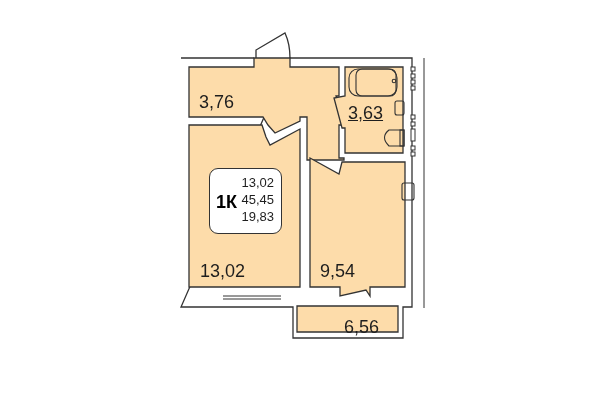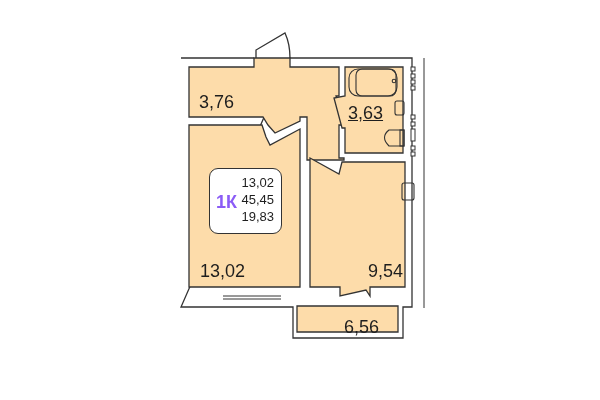--- a/index.html
+++ b/index.html
@@ -1,20 +1,20 @@
 <!DOCTYPE html>
 <html><head>
   <meta charset="utf-8">
   <style>
     html, body { margin: 0; padding: 0; background: #ffffff; }
     body { width: 600px; height: 400px; position: relative; overflow: hidden; font-family: "Liberation Sans", sans-serif; }
     #plan { position: absolute; left: 0; top: 0; }
     .label { position: absolute; font-family: "Liberation Sans", sans-serif; color: #1e1e1e; font-size: 18px; line-height: 1; white-space: nowrap; }
     .badge { position: absolute; left: 209px; top: 168px; width: 73px; height: 66px; background: #ffffff; border: 1.3px solid #333; border-radius: 9px; box-sizing: border-box; }
-    .badge .type { position: absolute; left: 6px; top: 23px; font-size: 18px; font-weight: 700; color: #8b5cf6; font-family: "Liberation Sans", sans-serif; }
+    .badge .type { position: absolute; left: 6px; top: 23px; font-size: 18px; font-weight: 700; color: #000000; font-family: "Liberation Sans", sans-serif; }
     .badge .nums { position: absolute; right: 7px; top: 5px; font-size: 13px; line-height: 17px; text-align: right; color: #1e1e1e; font-family: "Liberation Sans", sans-serif; }
   </style>
 </head>
 <body>
 
 <svg id="plan" width="600" height="400" viewBox="0 0 600 400">
   <g fill="none" stroke="#333" stroke-width="1.3">
 
     <path d="M181,58 L254,58 M290,58 L412,58 L412,307 L403,307 L403,338 L293,338 L293,307 L181,307 Z"></path>
   </g>
@@ -62,21 +62,21 @@
     <rect x="411" y="129" width="4" height="12"></rect>
     <rect x="411" y="146" width="4" height="4"></rect>
     <rect x="411" y="152" width="4" height="4"></rect>
   </g>
   <line x1="424" y1="58" x2="424" y2="308" stroke="#333" stroke-width="1"></line>
 </svg>
 
 <div class="label" style="left:199px; top:93px;">3,76</div>
 <div class="label" style="left:348px; top:104px;text-decoration:underline;">3,63</div>
 <div class="label" style="left:200px; top:262px;">13,02</div>
-<div class="label" style="left:320px; top:262px;margin-left:48px;">9,54</div>
+<div class="label" style="left:320px; top:262px;">9,54</div>
 <div class="label" style="left:344px; top:318px;">6,56</div>
 
 <div class="badge">
   <div class="type">1К</div>
   <div class="nums">
     <div>13,02</div>
     <div>45,45</div>
     <div>19,83</div>
   </div>
 </div>

